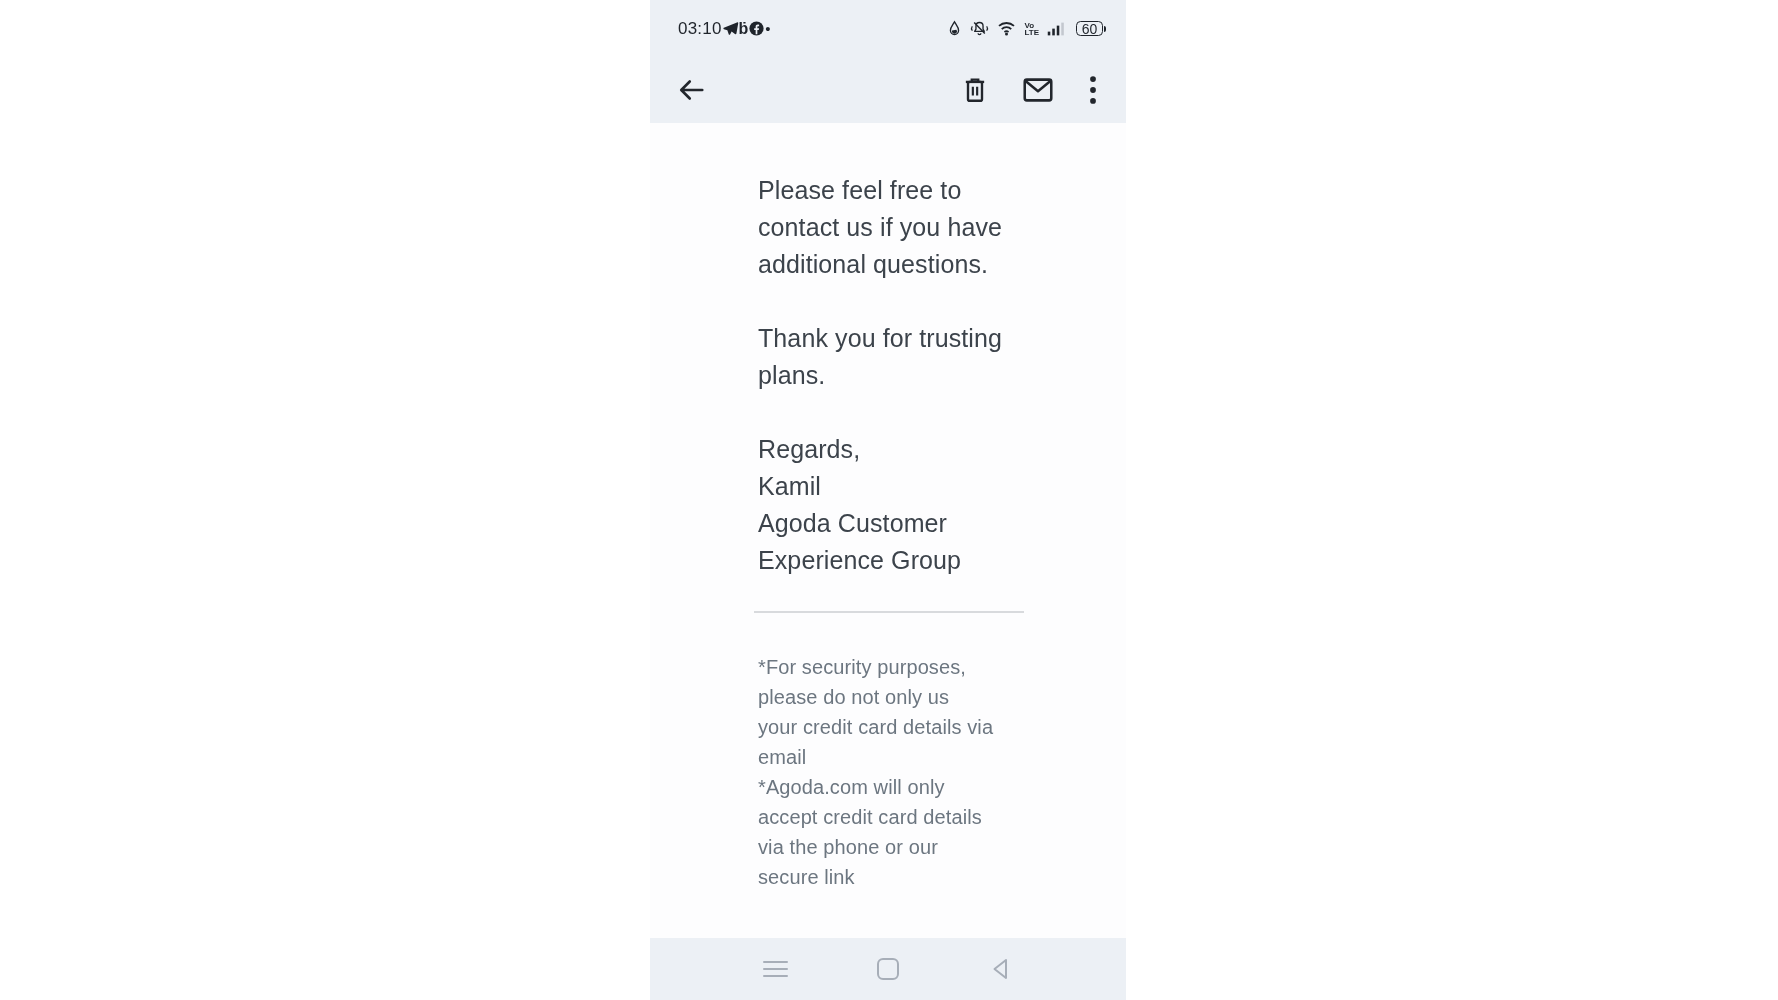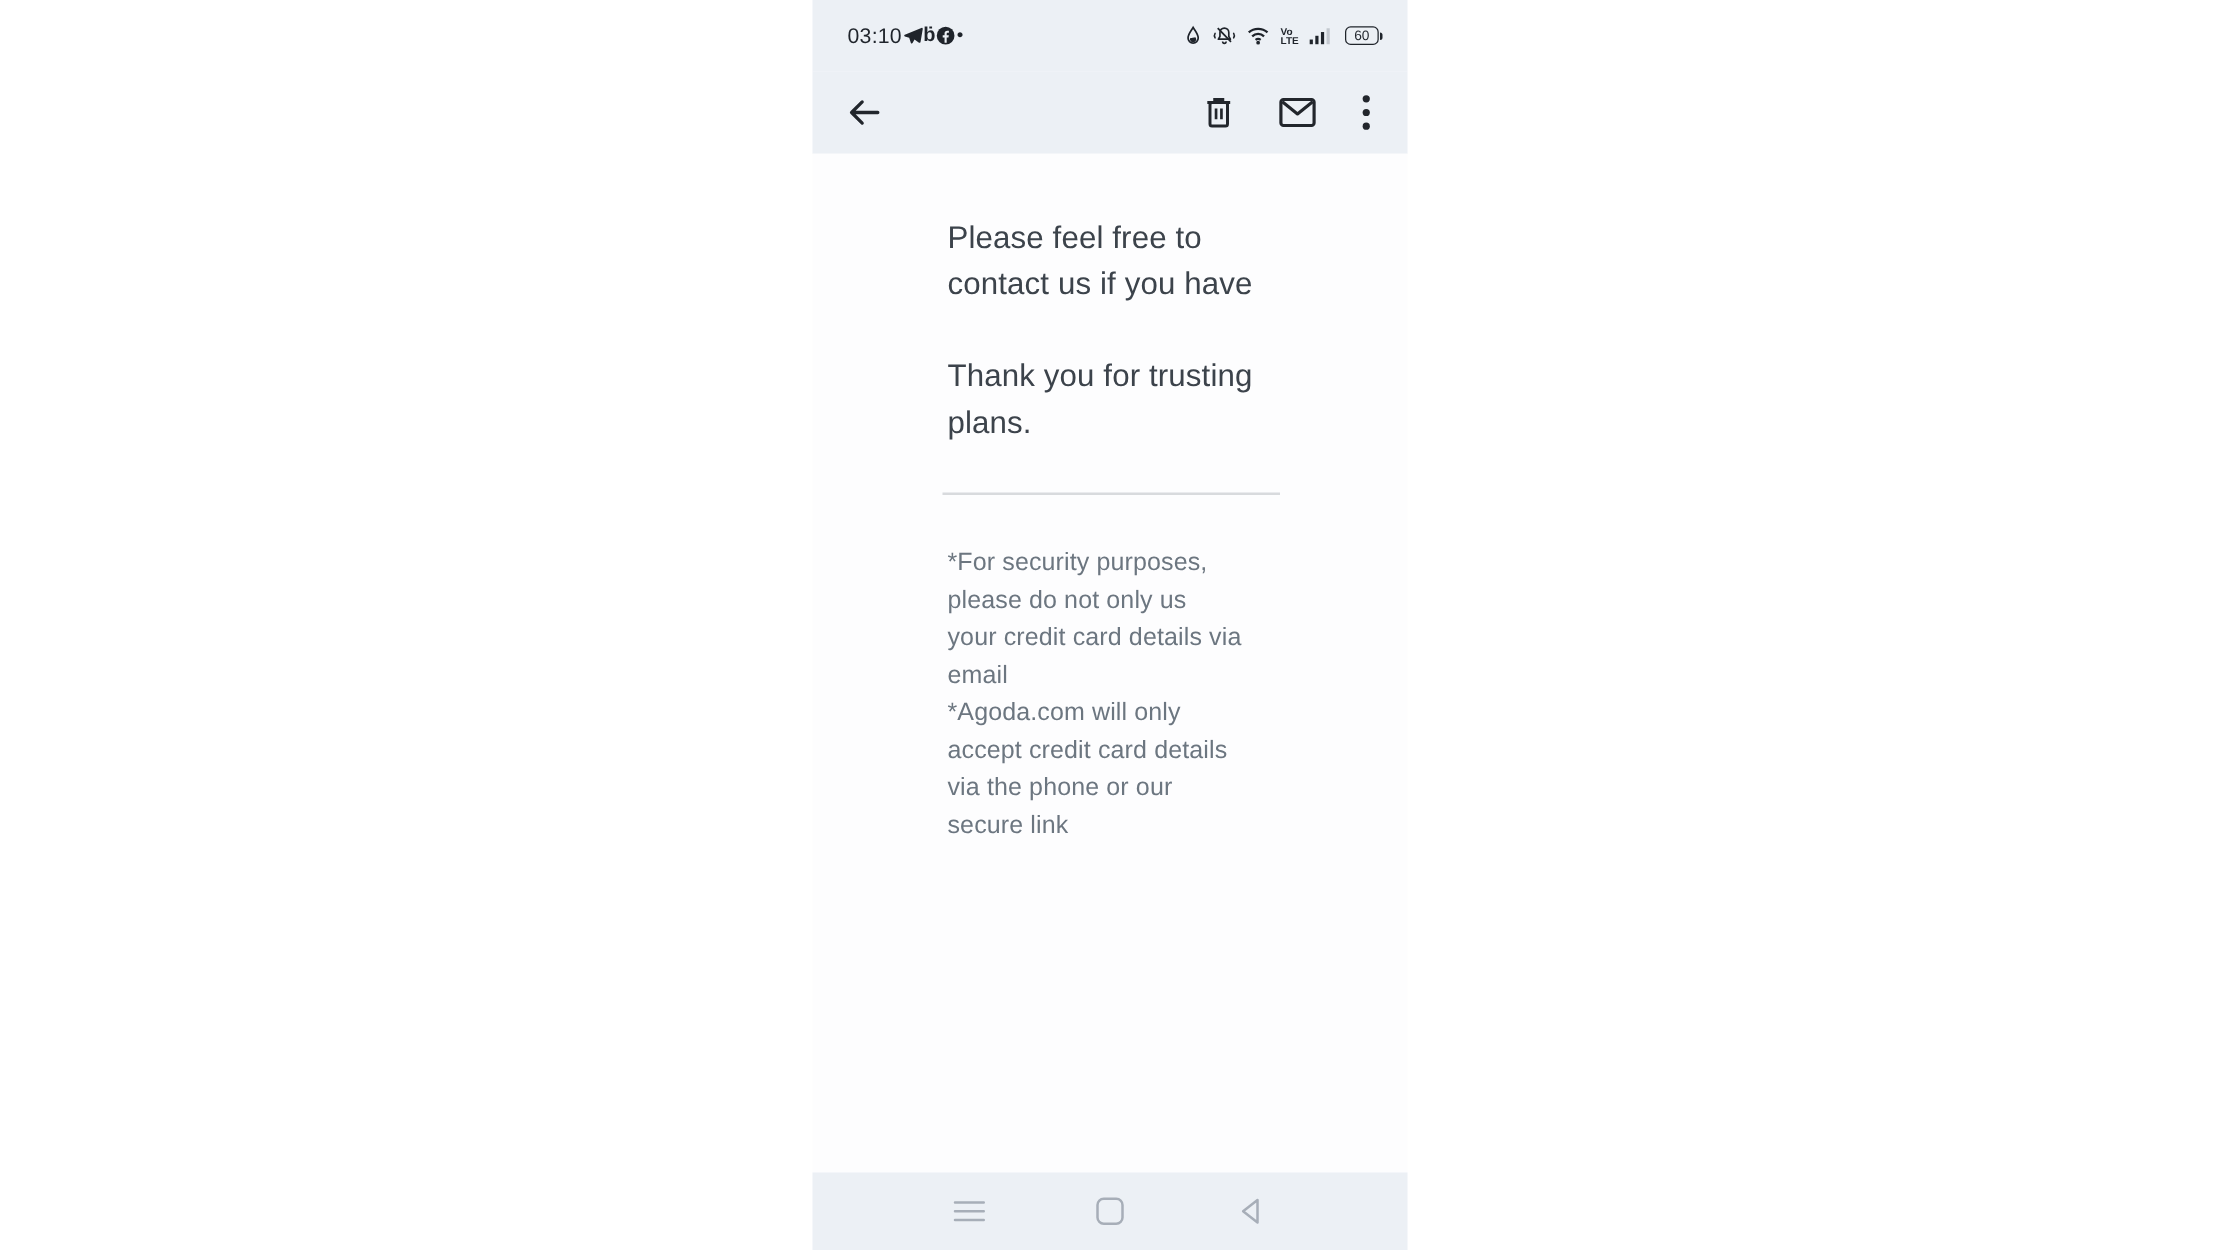--- a/index.html
+++ b/index.html
@@ -16,21 +16,21 @@
   .sb-time  { font-size:17px; color:#1f242b; letter-spacing:.2px; }
   .sb-right { margin-left:auto; display:flex; align-items:center; gap:8px; }
   .sb-glyph { font-size:16px; font-weight:700; color:#1f242b; line-height:1; }
   .sb-dot   { font-size:15px; color:#1f242b; line-height:1; }
   .volte { display:flex; flex-direction:column; align-items:flex-start; line-height:7px; }
   .volte span { font-size:8px; font-weight:700; color:#1f242b; letter-spacing:0; }
   .battery { position:relative; width:27px; height:15px; border:1.6px solid #1f242b;
              border-radius:4.5px; display:flex; align-items:center; justify-content:center; }
   .battery::after { content:""; position:absolute; right:-4px; top:4px; width:2.4px;
                     height:6px; background:#1f242b; border-radius:0 2px 2px 0; }
-  .battery span { font-size:11px; color:#1f242b; }
+  .battery span { font-size:14px; color:#1f242b; }
 
   
   .app-bar { height:66px; background:#ecf0f5; display:flex; align-items:center;
              padding:0 28px 0 26px; flex-shrink:0; }
   .icon-btn { display:flex; align-items:center; justify-content:center; cursor:pointer; }
   .ab-right { margin-left:auto; display:flex; align-items:center; gap:35px; }
 
   
   .content { flex:1; background:#fdfdfe; padding:49px 0 16px 108px; overflow:hidden; }
   .para { font-size:25px; line-height:37px; color:#3c434b; margin-bottom:37px;
@@ -140,24 +140,31 @@
             <circle cx="3" cy="22.5" r="2.5" fill="#22262c"></circle>
           </svg>
         </div>
       </div>
     </div>
 
     <div class="content">
       <div class="para">
         <div>Please feel free to</div>
         <div>contact us if you have</div>
+        <div>additional questions.</div>
       </div>
       <div class="para">
         <div>Thank you for trusting</div>
         <div>plans.</div>
+      </div>
+      <div class="para signature">
+        <div>Regards,</div>
+        <div>Kamil</div>
+        <div>Agoda Customer</div>
+        <div>Experience Group</div>
       </div>
 
       <div class="divider"></div>
 
       <div class="footnotes">
         <div>*For security purposes,</div>
         <div>please do not only us</div>
         <div>your credit card details via</div>
         <div>email</div>
         <div>*Agoda.com will only</div>

